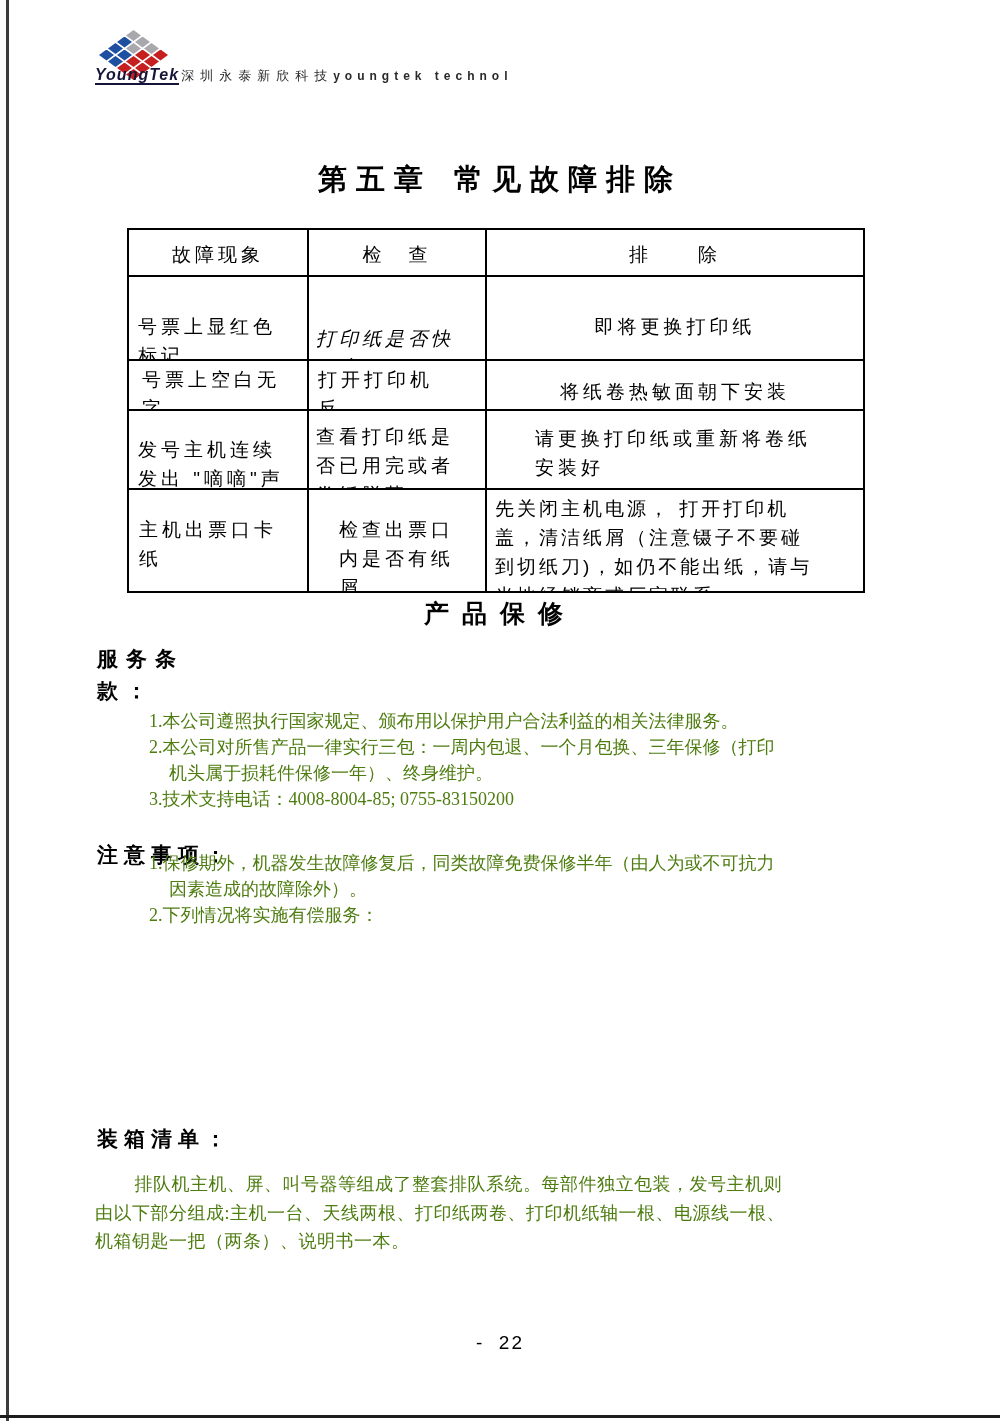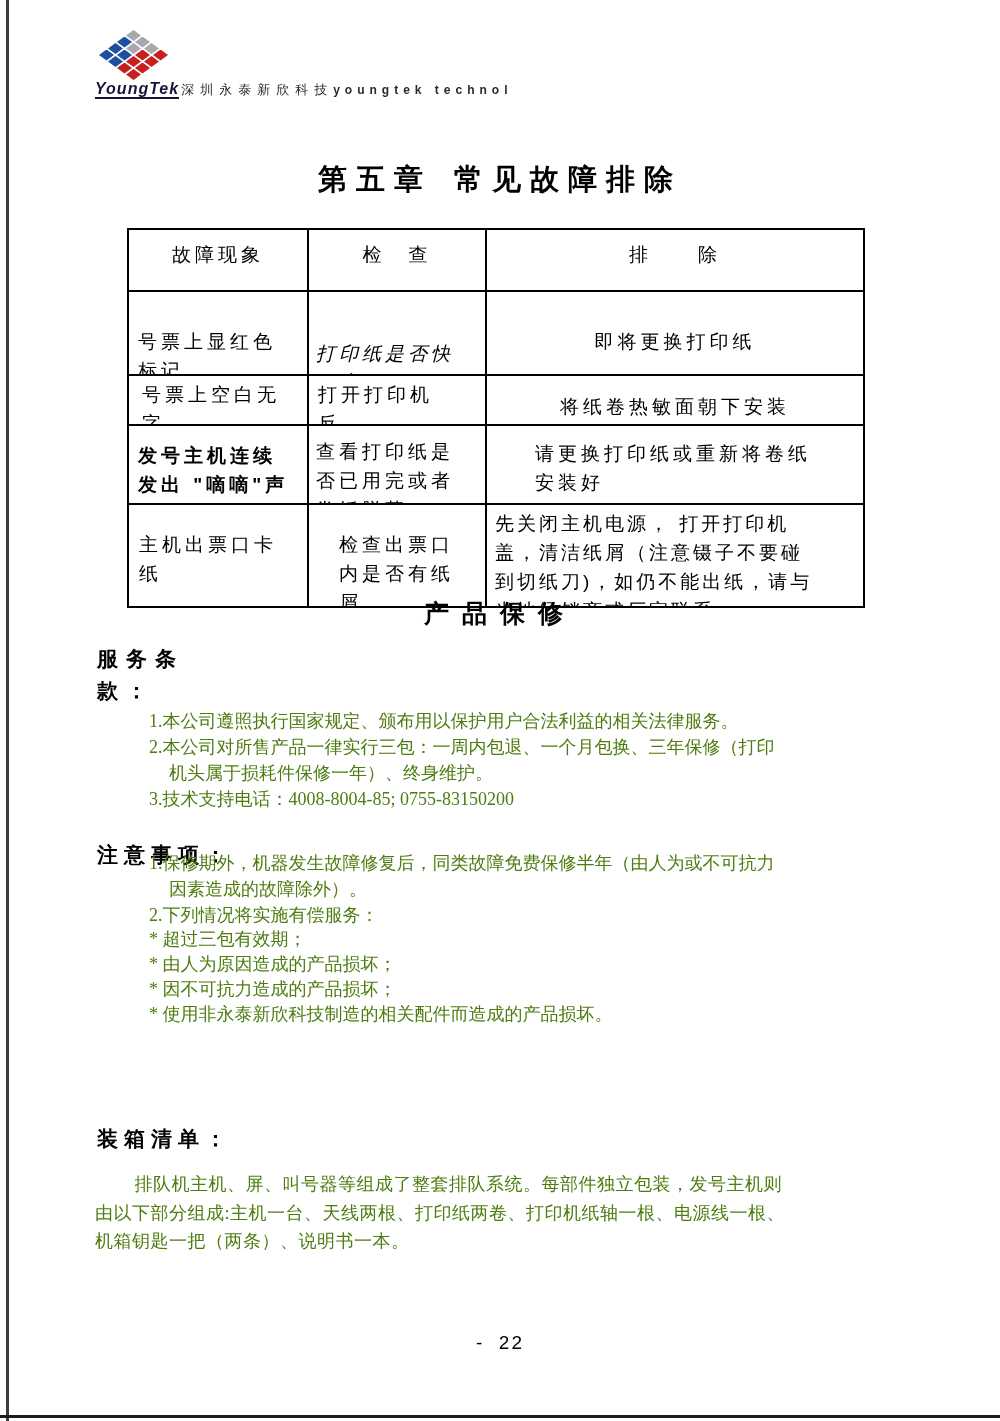--- a/index.html
+++ b/index.html
@@ -10,43 +10,43 @@
     font-family:"Liberation Sans","DejaVu Sans",sans-serif;
     overflow:hidden;
   }
   .edge-left { position:absolute; left:6px; top:0; width:3px; height:100%; background:#3c3c3c; }
   .edge-bottom { position:absolute; left:0; bottom:3px; width:100%; height:3px; background:#1c1c1c; }
 
   
   .logo-diamond { position:absolute; left:99px; top:30px; width:72px; height:54px; }
   .gem { position:absolute; width:15px; height:11px;
          clip-path:polygon(50% 0,100% 50%,50% 100%,0 50%); }
-  .logo-line { position:absolute; left:95px; top:80px; white-space:nowrap; }
+  .logo-line { position:absolute; left:95px; top:66px; white-space:nowrap; }
   .brand-latin { font-style:italic; font-weight:bold; font-size:16px; color:#15153a;
                  border-bottom:2px solid #15153a; padding-bottom:0; letter-spacing:1px; }
   .brand-cn { font-size:13px; color:#2a2a2a; letter-spacing:6px; margin-left:2px; }
   .brand-en { font-size:12px; font-weight:bold; color:#2a2a2a; letter-spacing:5px; }
 
   
   .chapter-title { position:absolute; top:160px; left:0; width:100%; text-align:center;
                    font-size:29px; font-weight:600; letter-spacing:9px; white-space:nowrap; }
   .chapter-title .gap { display:inline-block; width:22px; }
 
   
   .fault-table { position:absolute; left:127px; top:228px; border-collapse:collapse; table-layout:fixed; width:736px; }
   .fault-table td { border:2px solid #000; padding:0; vertical-align:top; }
   .col0 { width:180px; } .col1 { width:178px;margin-left:15px; } .col2 { width:378px; }
   .cell { overflow:hidden; white-space:pre-line; font-size:19px; line-height:29px;
           letter-spacing:4px; }
-  .hrow .cell { height:60px; padding-top:10px; text-align:center; }
+  .hrow .cell { height:45px; padding-top:10px; text-align:center; }
   .r1 .cell { height:54px;margin-top:28px; } .r2 .cell { height:48px; }
   .r3 .cell { height:77px; } .r4 .cell { height:101px; }
   .r1 .p { padding:7px 0 0 9px; }   .r1 .k { padding:19px 0 0 7px;font-style:italic; }   .r1 .f { padding-top:7px; text-align:center; }
   .r2 .p { padding:4px 0 0 13px; }  .r2 .k { padding:4px 0 0 9px; }   .r2 .f { padding-top:16px; text-align:center; }
-  .r3 .p { padding:15px 0 0 9px;font-weight:bold; }  .r3 .k { padding:11px 0 0 7px; }  .r3 .f { padding:13px 0 0 48px; }
+  .r3 .p { padding:24px 0 0 9px; }  .r3 .k { padding:11px 0 0 7px; }  .r3 .f { padding:13px 0 0 48px; }
   .r4 .p { padding:25px 0 0 10px; } .r4 .k { padding:25px 0 0 30px; } .r4 .f { padding:4px 0 0 8px; letter-spacing:3px; }
 
   
   .warranty-title { position:absolute; top:597px; left:0; width:100%; text-align:center;
                     font-size:25px; font-weight:600; letter-spacing:13px; }
   .sec-heading { position:absolute; left:97px; font-size:21px; font-weight:600; letter-spacing:8px; white-space:nowrap; }
   .serif-body { font-family:"Liberation Serif","DejaVu Serif",serif; font-size:18px; color:#4d7c0f; }
   .list-block { position:absolute; left:149px; width:720px; }
   .list-item { white-space:pre-line; line-height:26px; padding-left:20px; text-indent:-20px; }
   .star-item { line-height:25px; }
@@ -180,26 +180,20 @@
   </div>
 
   <div class="sec-heading" style="top:841px; letter-spacing:6px;">注意事项：</div>
 
   <div class="list-block serif-body" style="top:850px;">
     <div class="list-item">1.保修期外，机器发生故障修复后，同类故障免费保修半年（由人为或不可抗力
 因素造成的故障除外）。</div>
     <div class="list-item">2.下列情况将实施有偿服务：</div>
   </div>
 
-  <div class="list-block serif-body" style="top:927px;">
-    <div class="star-item">* 超过三包有效期；</div>
-    <div class="star-item">* 由人为原因造成的产品损坏；</div>
-    <div class="star-item">* 因不可抗力造成的产品损坏；</div>
-    <div class="star-item">* 使用非永泰新欣科技制造的相关配件而造成的产品损坏。</div>
-  </div>
 
   <div class="sec-heading" style="top:1125px; letter-spacing:6px;">装箱清单：</div>
   <div class="packing-paragraph serif-body">排队机主机、屏、叫号器等组成了整套排队系统。每部件独立包装，发号主机则
 由以下部分组成:主机一台、天线两根、打印纸两卷、打印机纸轴一根、电源线一根、
 机箱钥匙一把（两条）、说明书一本。</div>
 
   <div class="page-number">-  22</div>
 </div>
 
 </body></html>

